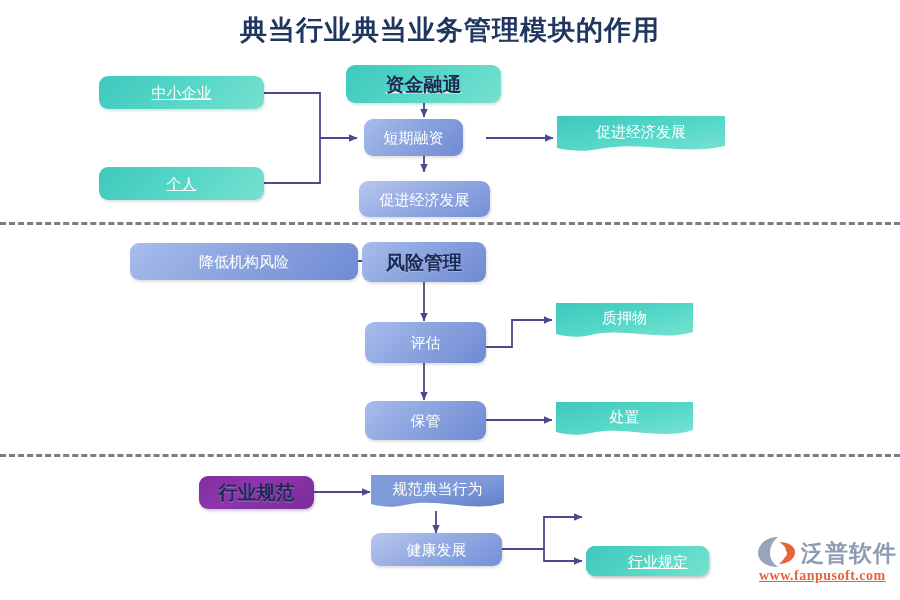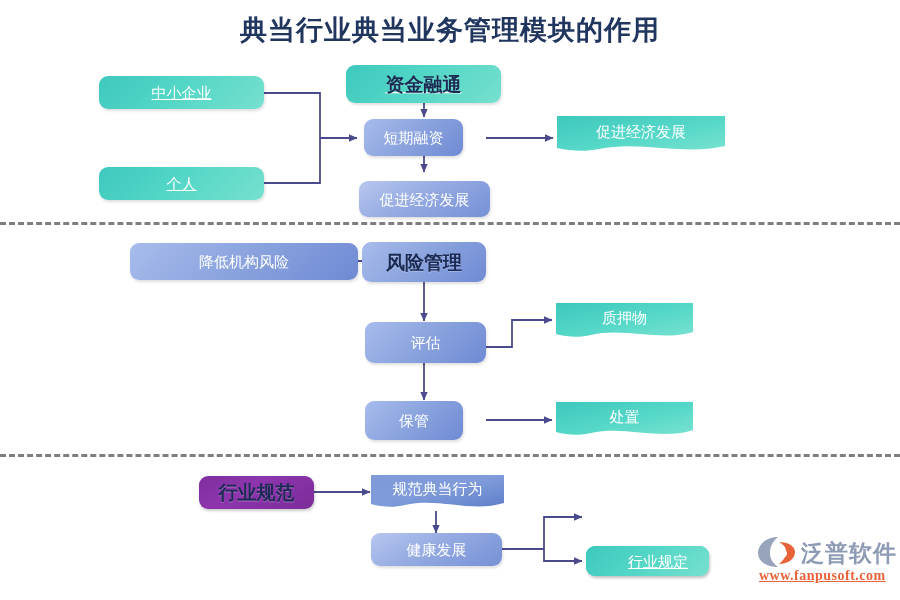--- a/index.html
+++ b/index.html
@@ -198,21 +198,21 @@
           <stop offset="0%" stop-color="#3ec8bd"></stop>
             <stop offset="55%" stop-color="#56d8c8"></stop>
             <stop offset="100%" stop-color="#79e2d1"></stop>
         </linearGradient>
       </defs>
       <path d="M0,0 L137,0 L137,29 C104,39 69,24 35,32 C23,35 11,34 0,31 Z" fill="url(#gt2)"></path>
     </svg>
     <span class="lbl" style="height:31px;">质押物</span>
   </div>
 
-  <div class="node rrect blue" style="left:365px;top:401px;width:98px;height:39px;">
+  <div class="node rrect blue" style="left:365px;top:401px;width:121px;height:39px;">
     <span class="lbl">保管</span>
   </div>
 
   <div class="banner" style="left:556px;top:402px;width:137px;height:38px;">
     <svg width="137" height="40" viewBox="0 0 137 40" preserveAspectRatio="none">
       <defs>
         <linearGradient id="gt3" x1="0" y1="0" x2="1" y2="1">
           <stop offset="0%" stop-color="#3ec8bd"></stop>
             <stop offset="55%" stop-color="#56d8c8"></stop>
             <stop offset="100%" stop-color="#79e2d1"></stop>

